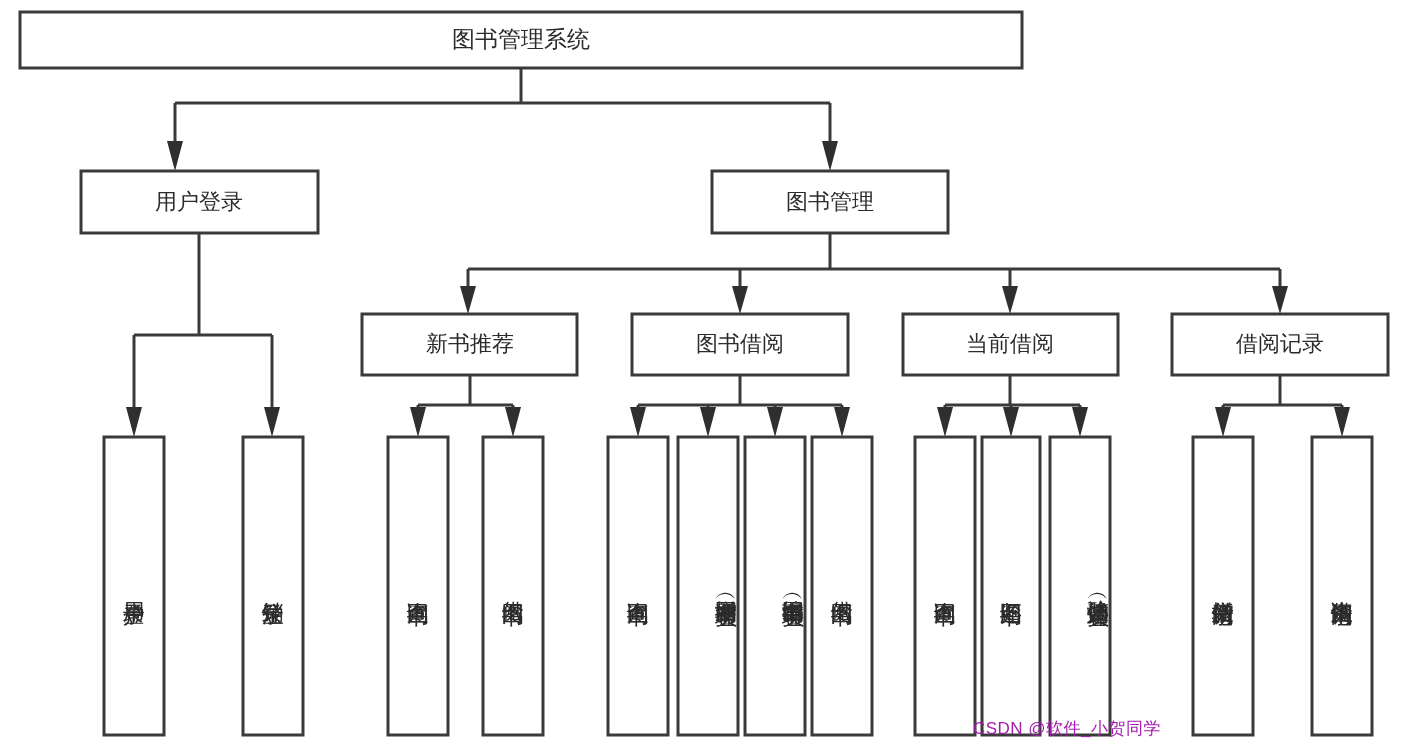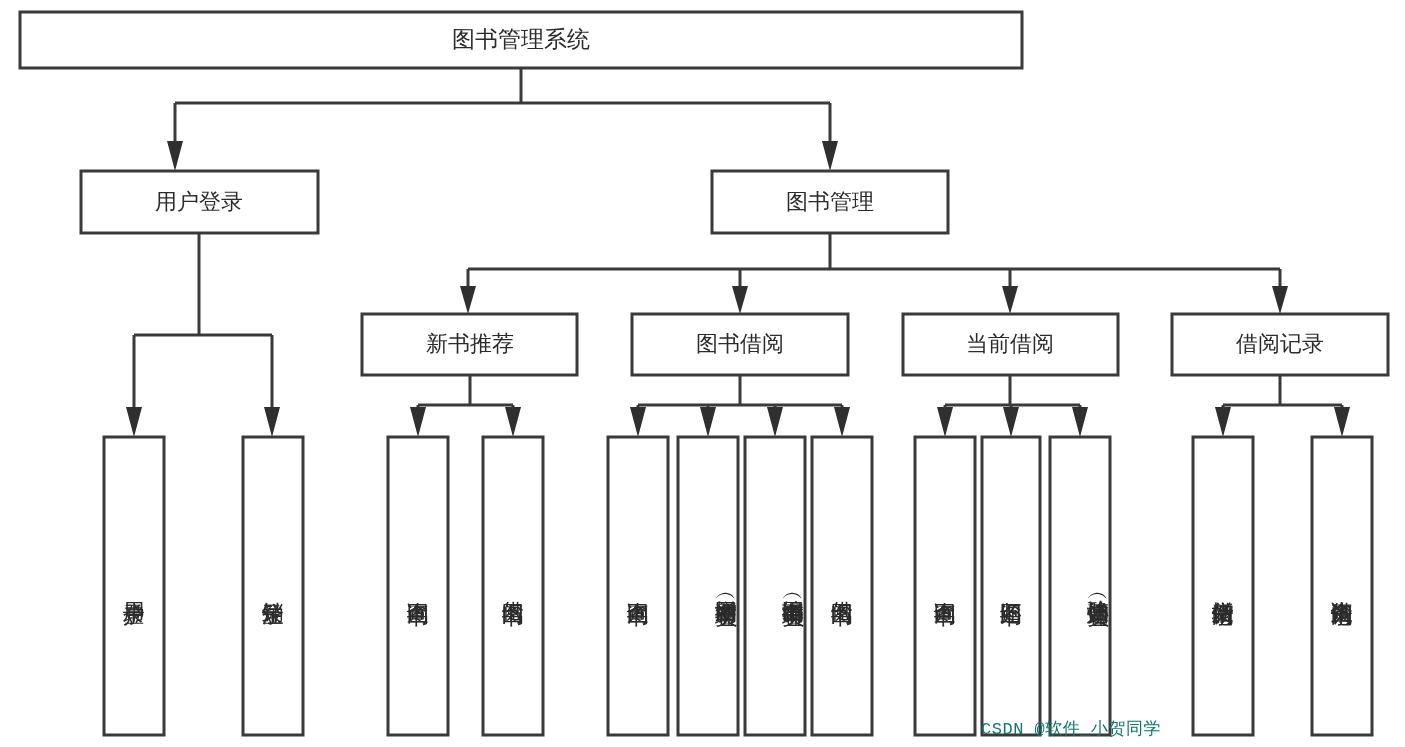--- a/index.html
+++ b/index.html
@@ -35,23 +35,23 @@
     align-items:center;
     justify-content:center;
     text-align:center;
     white-space:nowrap;
     pointer-events:none;
   }
   .watermark{
     position:absolute;
     right:10px;
     bottom:7px;
-    font-family:Liberation Mono, monospace;
+    font-family:Liberation Sans, sans-serif;
     font-size:17px;
-    color:#0f766e;
+    color:#a21caf;
     letter-spacing:0.5px;
     white-space:nowrap;
   }
 </style>
 </head>
 <body>
 
 <div id="diagram-root">
 
   <svg class="canvas" viewBox="0 0 1405 747">

